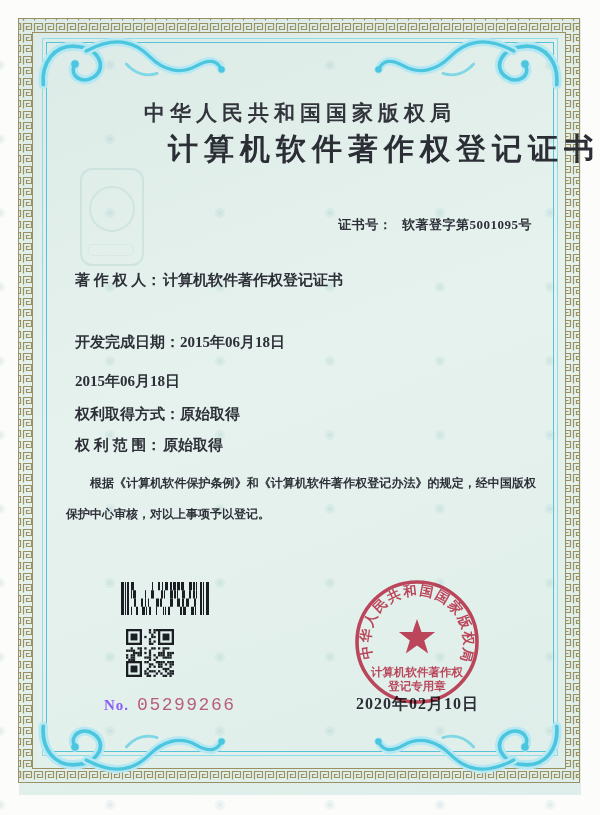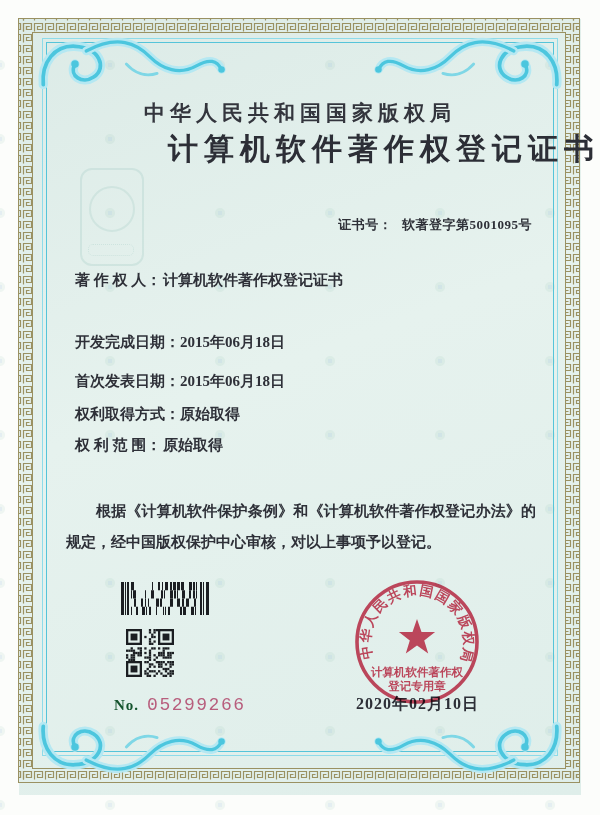--- a/index.html
+++ b/index.html
@@ -56,30 +56,30 @@
     font-size:30px; font-weight:700; letter-spacing:6px; color:#2c2e36;
   }
   .cert-no-line{
     right:68px; top:172px; font-size:13px; font-weight:700; letter-spacing:.5px;margin-top:44px;
   }
   .frow{left:75px; right:50px; display:flex; align-items:flex-start;
     font-size:15px; font-weight:700; line-height:21.5px;}
   .f-label{flex:0 0 88px; white-space:pre;}
   .f-value{white-space:pre;}
   .statement{
-    left:66px; width:470px; top:496px;
-    font-size:15px; font-weight:700; line-height:31px; text-indent:2em;
+    left:66px; width:470px; top:468px;
+    font-size:12px; font-weight:700; line-height:31px; text-indent:2em;
     text-align:justify;
   }
   .barcode{position:absolute; left:121px; top:582px; z-index:5;}
   .qrcode{position:absolute; left:126px; top:629px; z-index:5;}
   .serial{
     left:104px; top:695px; font-size:15px; z-index:5;
   }
-  .serial .no-prefix{font-weight:700; color:#14532d; letter-spacing:1px;margin-left:10px;}
+  .serial .no-prefix{font-weight:700; color:#8b5cf6; letter-spacing:1px;}
   .serial .no-digits{
     font-family:"Liberation Mono","DejaVu Sans Mono",monospace;
     color:#b85e7d; letter-spacing:1.5px; margin-left:8px; font-size:18px;
   }
   .seal{
     position:absolute; left:351px; top:578px; z-index:6;
     mix-blend-mode:multiply; opacity:.92;
   }
   .issue-date{
     left:356px; top:694px; font-size:16px; font-weight:700; letter-spacing:1px;
@@ -146,21 +146,20 @@
 
   <div class="txt frow" style="top:270px">
     <span class="f-label">著 作 权 人：</span>
     <span class="f-value">计算机软件著作权登记证书</span>
   </div>
   <div class="txt frow" style="top:332px">
     <span class="f-label">开发完成日期：</span>
     <span class="f-value">2015年06月18日</span>
   </div>
   <div class="txt frow" style="top:371px">
-    <span class="f-label">首次发表日期：</span>
     <span class="f-value">2015年06月18日</span>
   </div>
   <div class="txt frow" style="top:404px">
     <span class="f-label">权利取得方式：</span>
     <span class="f-value">原始取得</span>
   </div>
   <div class="txt frow" style="top:435px">
     <span class="f-label">权 利 范 围：</span>
     <span class="f-value">原始取得</span>
   </div>

